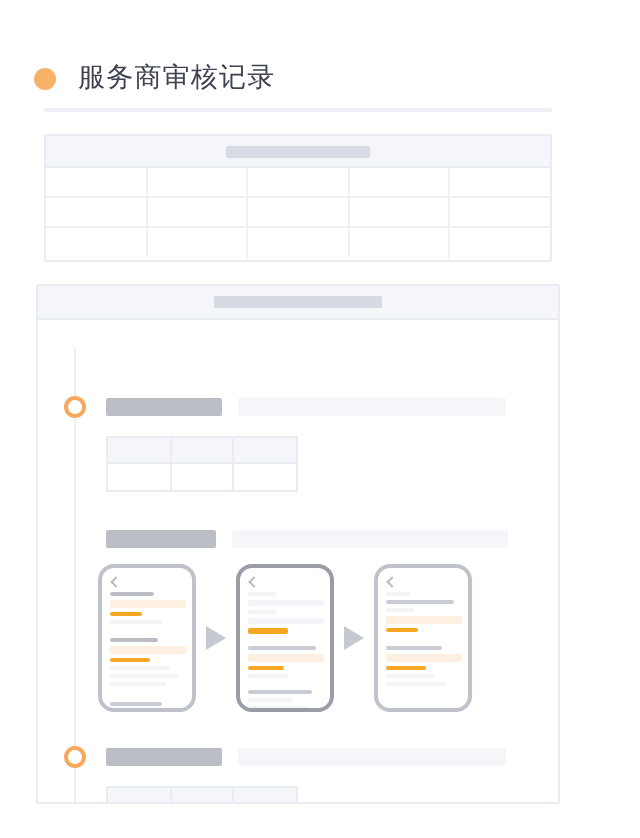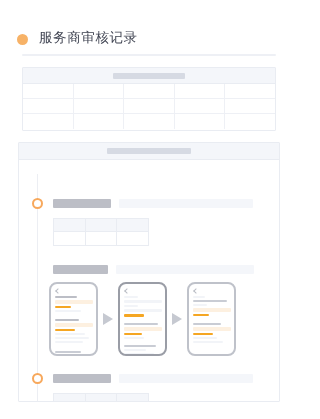--- a/index.html
+++ b/index.html
@@ -3,21 +3,21 @@
 <meta charset="utf-8">
 <style>
   html,body{margin:0;padding:0;}
   body{
     width:299px;height:419px;
     background:#ffffff;
     font-family:"Liberation Sans","DejaVu Sans",sans-serif;
     overflow:hidden;
     position:relative;
   }
-  .page{position:relative;width:299px;height:419px;overflow:hidden;font-family:Liberation Mono, monospace;}
+  .page{position:relative;width:299px;height:419px;overflow:hidden;}
 
   
   .header{
     position:absolute;left:0;top:22px;width:299px;height:34px;
     display:flex;align-items:center;
   }
   .header-bullet{
     width:11px;height:11px;border-radius:50%;
     background:#f7b267;margin-left:17px;flex:0 0 auto;
   }

